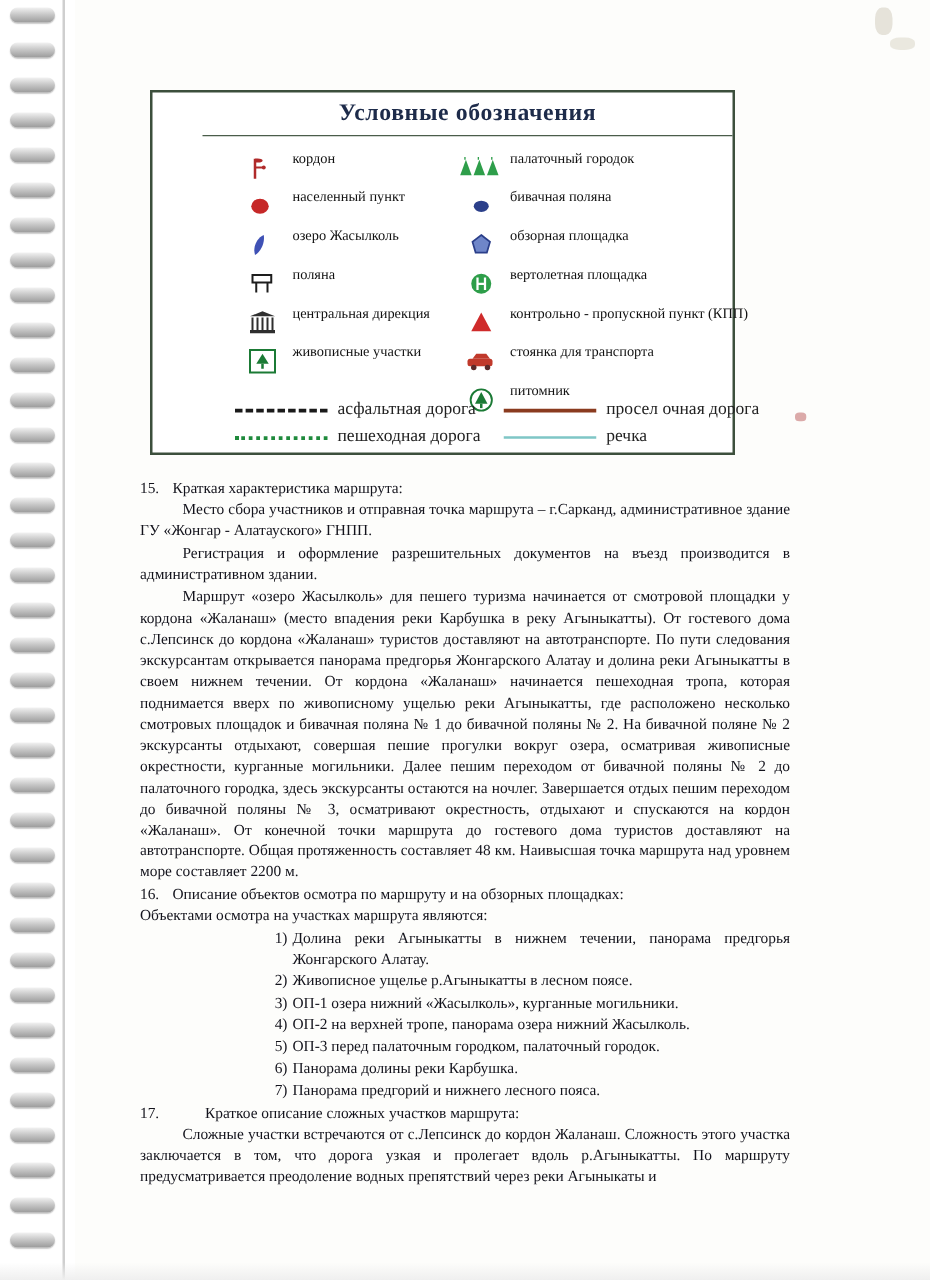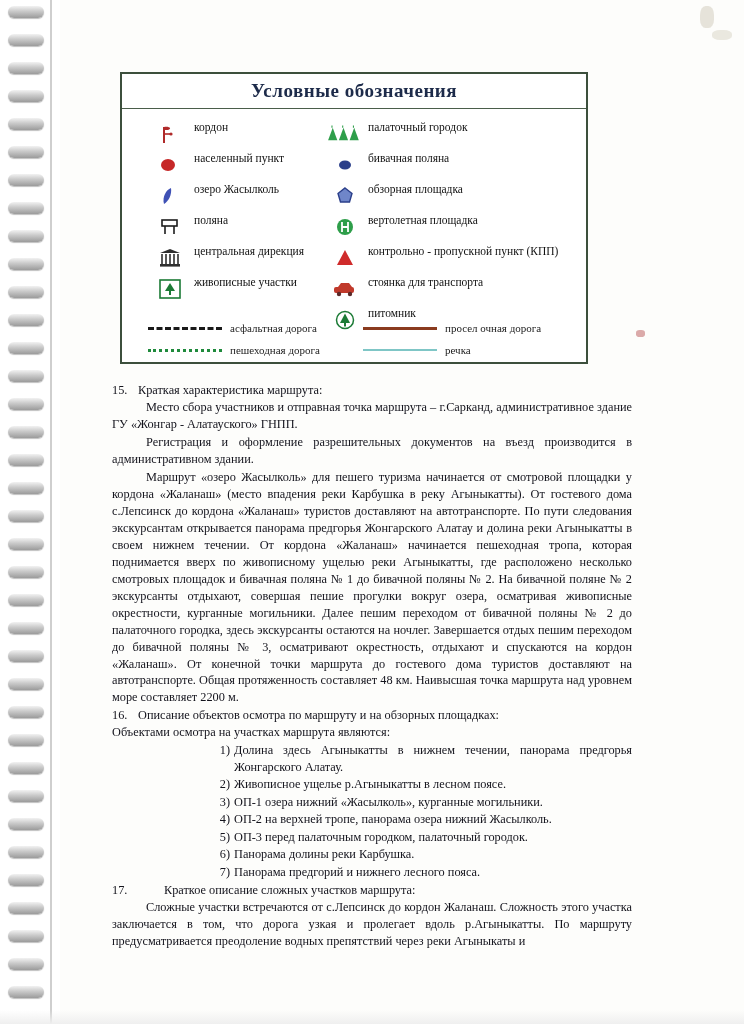--- a/index.html
+++ b/index.html
@@ -64,20 +64,21 @@
   
   .legend {
     position: absolute;
     left: 120px;
     top: 72px;
     width: 468px;
     height: 292px;
     border: 2px solid #3c4f3c;
     background: #ffffff;
     box-sizing: border-box;
+    padding-left: 40px;
   }
   .legend-title-wrap {
     height: 34px;
     border-bottom: 1px solid #4a5d4a;
     display: flex;
     align-items: center;
     justify-content: center;
   }
   .legend-title {
     font-family: "Liberation Serif", serif;
@@ -137,21 +138,21 @@
   }
   .swatch {
     width: 74px;
     min-width: 74px;
     height: 10px;
     margin-right: 8px;
     display: flex;
     align-items: center;
   }
   .line-label {
-    font-size: 11px;
+    font-size: 14px;
     color: #222;
   }
   .dashed-black {
     width: 74px;
     height: 0;
     border-top: 3px dashed #1a1a1a;
   }
   .dashed-green {
     width: 74px;
     height: 0;
@@ -464,21 +465,21 @@
   <p class="indent">Регистрация и оформление разрешительных документов на въезд   производится в административном здании.</p>
   <p class="indent">Маршрут «озеро Жасылколь» для пешего туризма начинается от смотровой площадки у кордона «Жаланаш» (место впадения реки Карбушка в реку Агыныкатты). От гостевого дома с.Лепсинск до кордона «Жаланаш» туристов доставляют на автотранспорте. По пути следования экскурсантам открывается панорама предгорья Жонгарского  Алатау и долина реки Агыныкатты в своем нижнем течении.  От кордона «Жаланаш» начинается пешеходная тропа, которая поднимается вверх по живописному ущелью реки Агыныкатты, где расположено несколько смотровых площадок и бивачная поляна № 1 до бивачной поляны № 2. На бивачной поляне № 2 экскурсанты отдыхают, совершая пешие прогулки вокруг  озера, осматривая живописные окрестности, курганные могильники. Далее пешим переходом от бивачной поляны № 2 до палаточного городка, здесь экскурсанты остаются на ночлег. Завершается отдых пешим переходом до бивачной поляны № 3, осматривают окрестность, отдыхают и спускаются на кордон «Жаланаш». От конечной точки маршрута до гостевого  дома туристов доставляют на автотранспорте. Общая протяженность составляет 48 км. Наивысшая точка маршрута над уровнем море составляет 2200 м.</p>
 
   <div class="num-head">
     <span class="n">16.</span>
     <span class="t">Описание объектов осмотра по маршруту и на обзорных площадках:</span>
   </div>
   <p class="tight">Объектами осмотра на участках маршрута являются:</p>
 
   <ol class="objlist">
-    <li>Долина здесь Агыныкатты в нижнем течении, панорама предгорья Жонгарского Алатау.</li>
+    <li>Долина реки Агыныкатты в нижнем течении, панорама предгорья Жонгарского Алатау.</li>
     <li>Живописное ущелье р.Агыныкатты в лесном поясе.</li>
     <li>ОП-1 озера нижний «Жасылколь», курганные могильники.</li>
     <li>ОП-2 на верхней тропе, панорама озера нижний Жасылколь.</li>
     <li>ОП-3 перед палаточным городком, палаточный городок.</li>
     <li>Панорама долины реки Карбушка.</li>
     <li>Панорама предгорий и нижнего лесного пояса.</li>
   </ol>
 
   <div class="num-head" style="margin-top:2px">
     <span class="n">17.</span>

